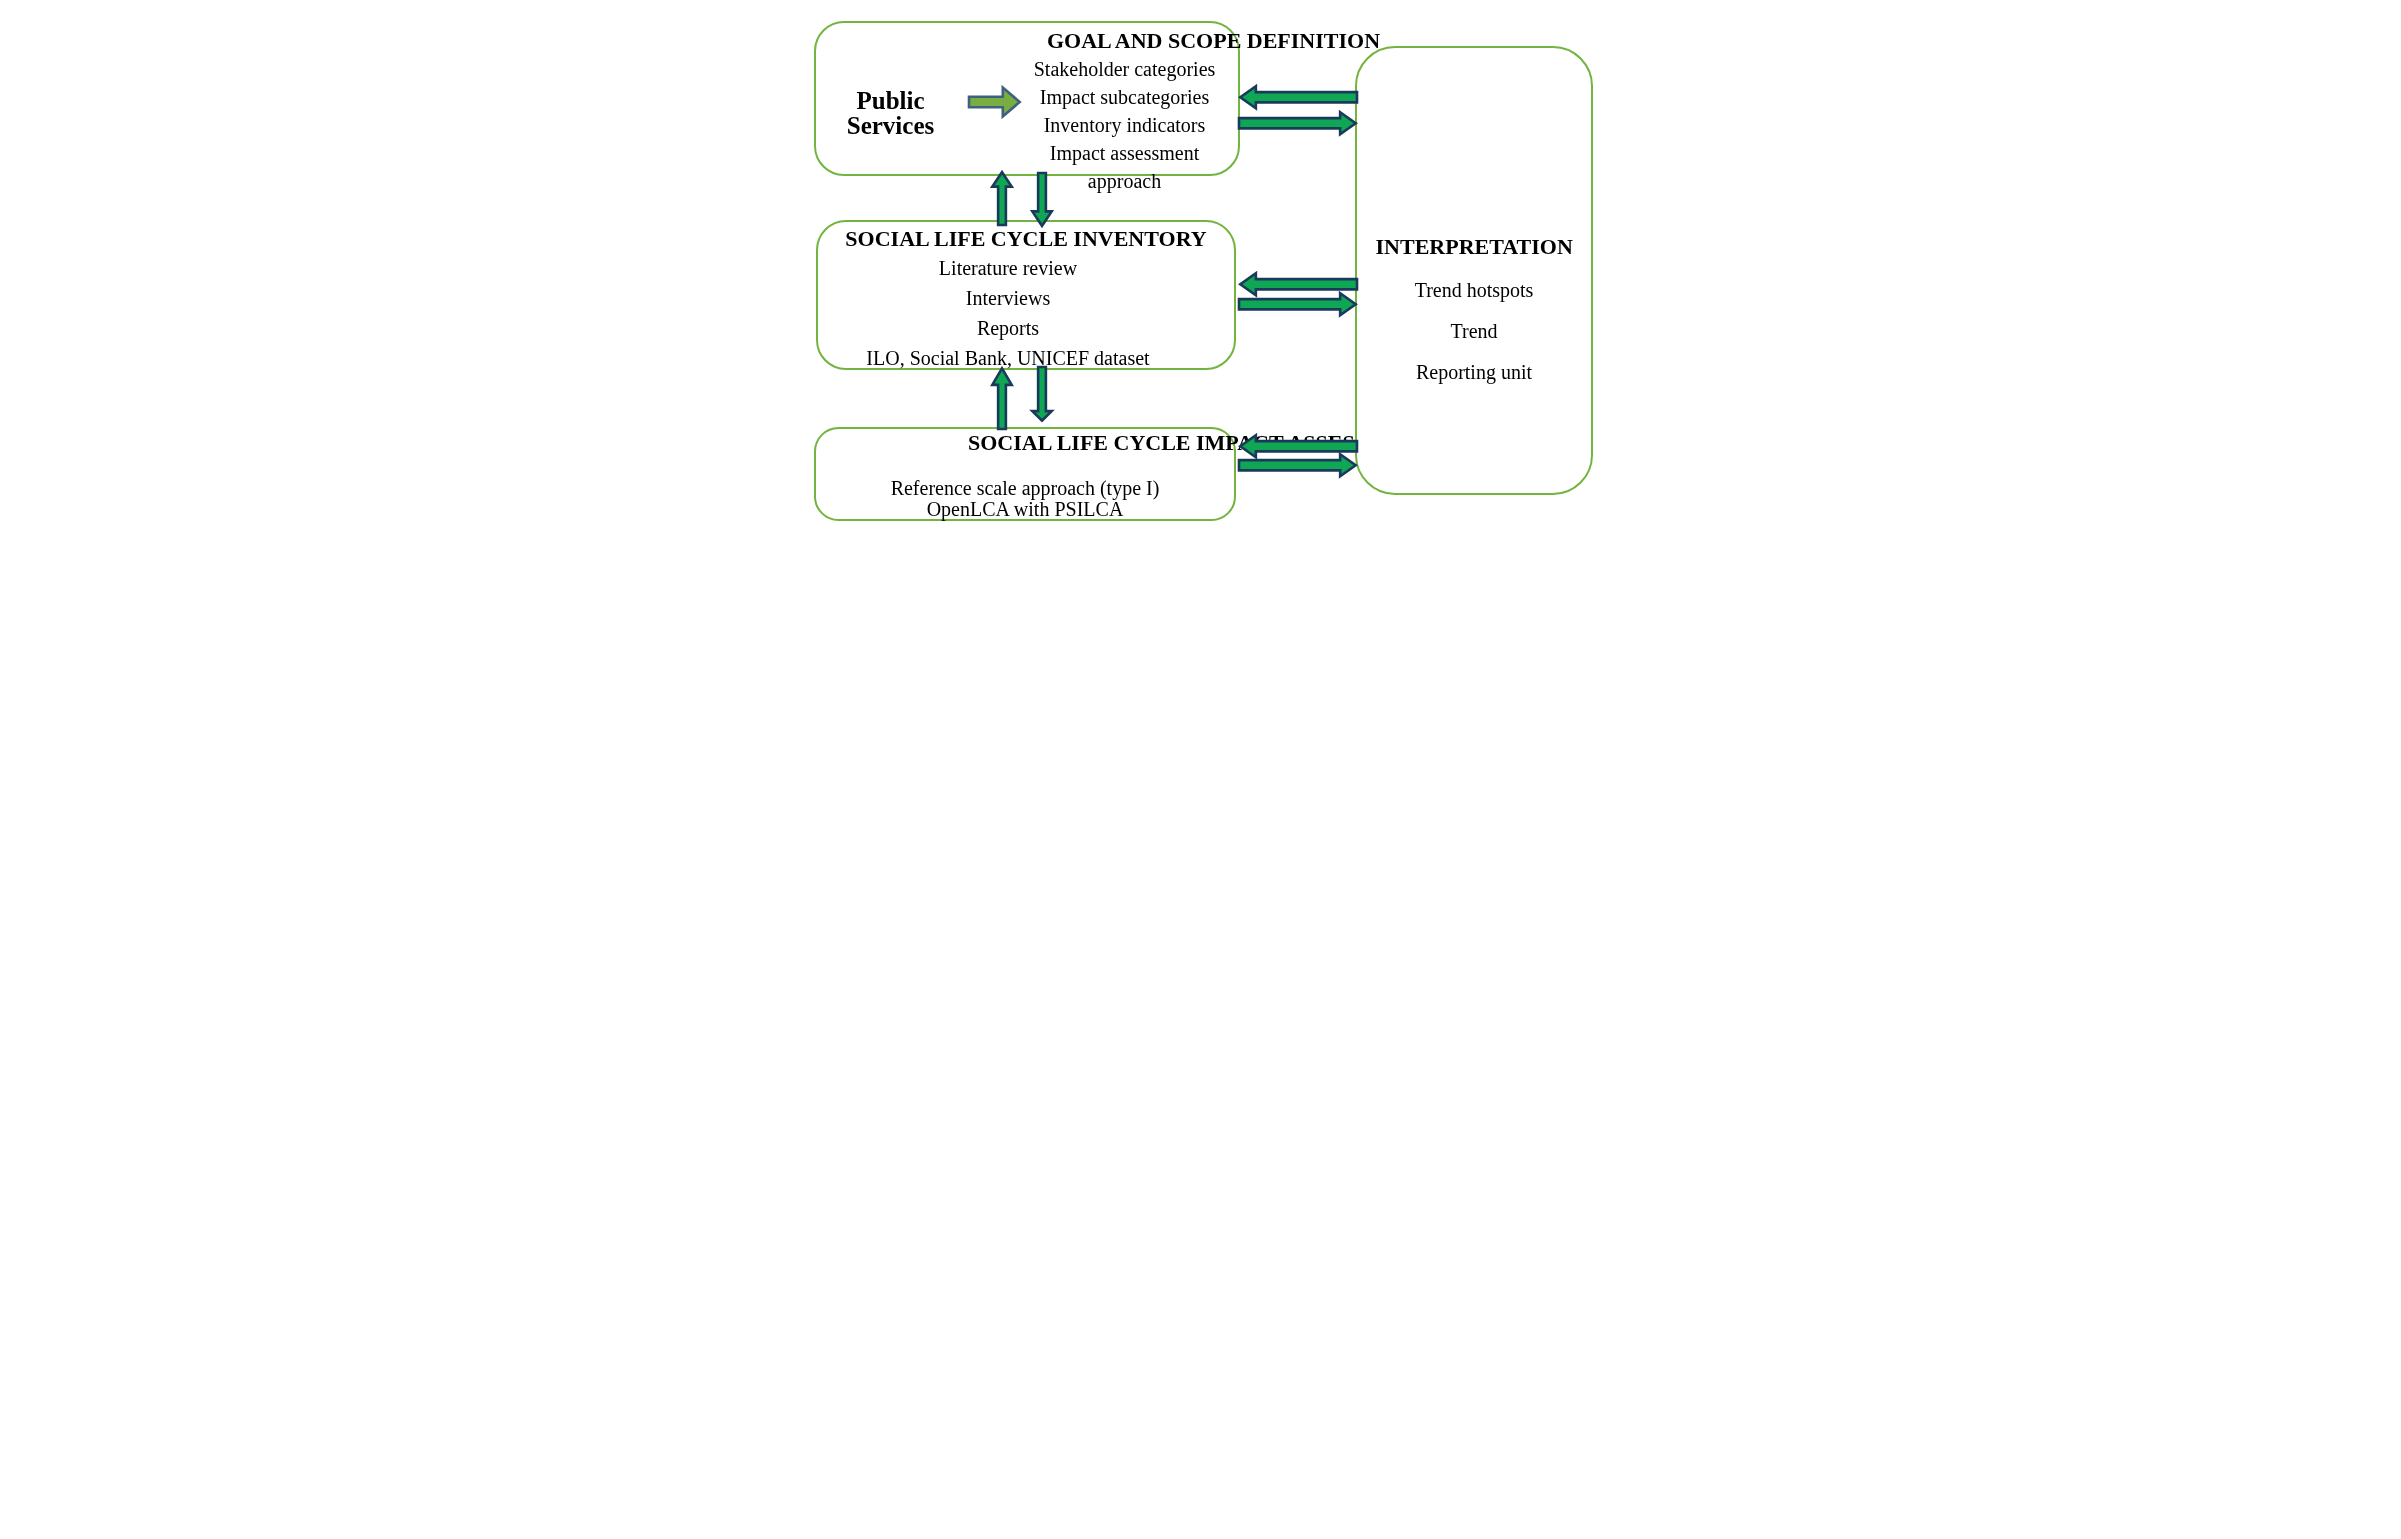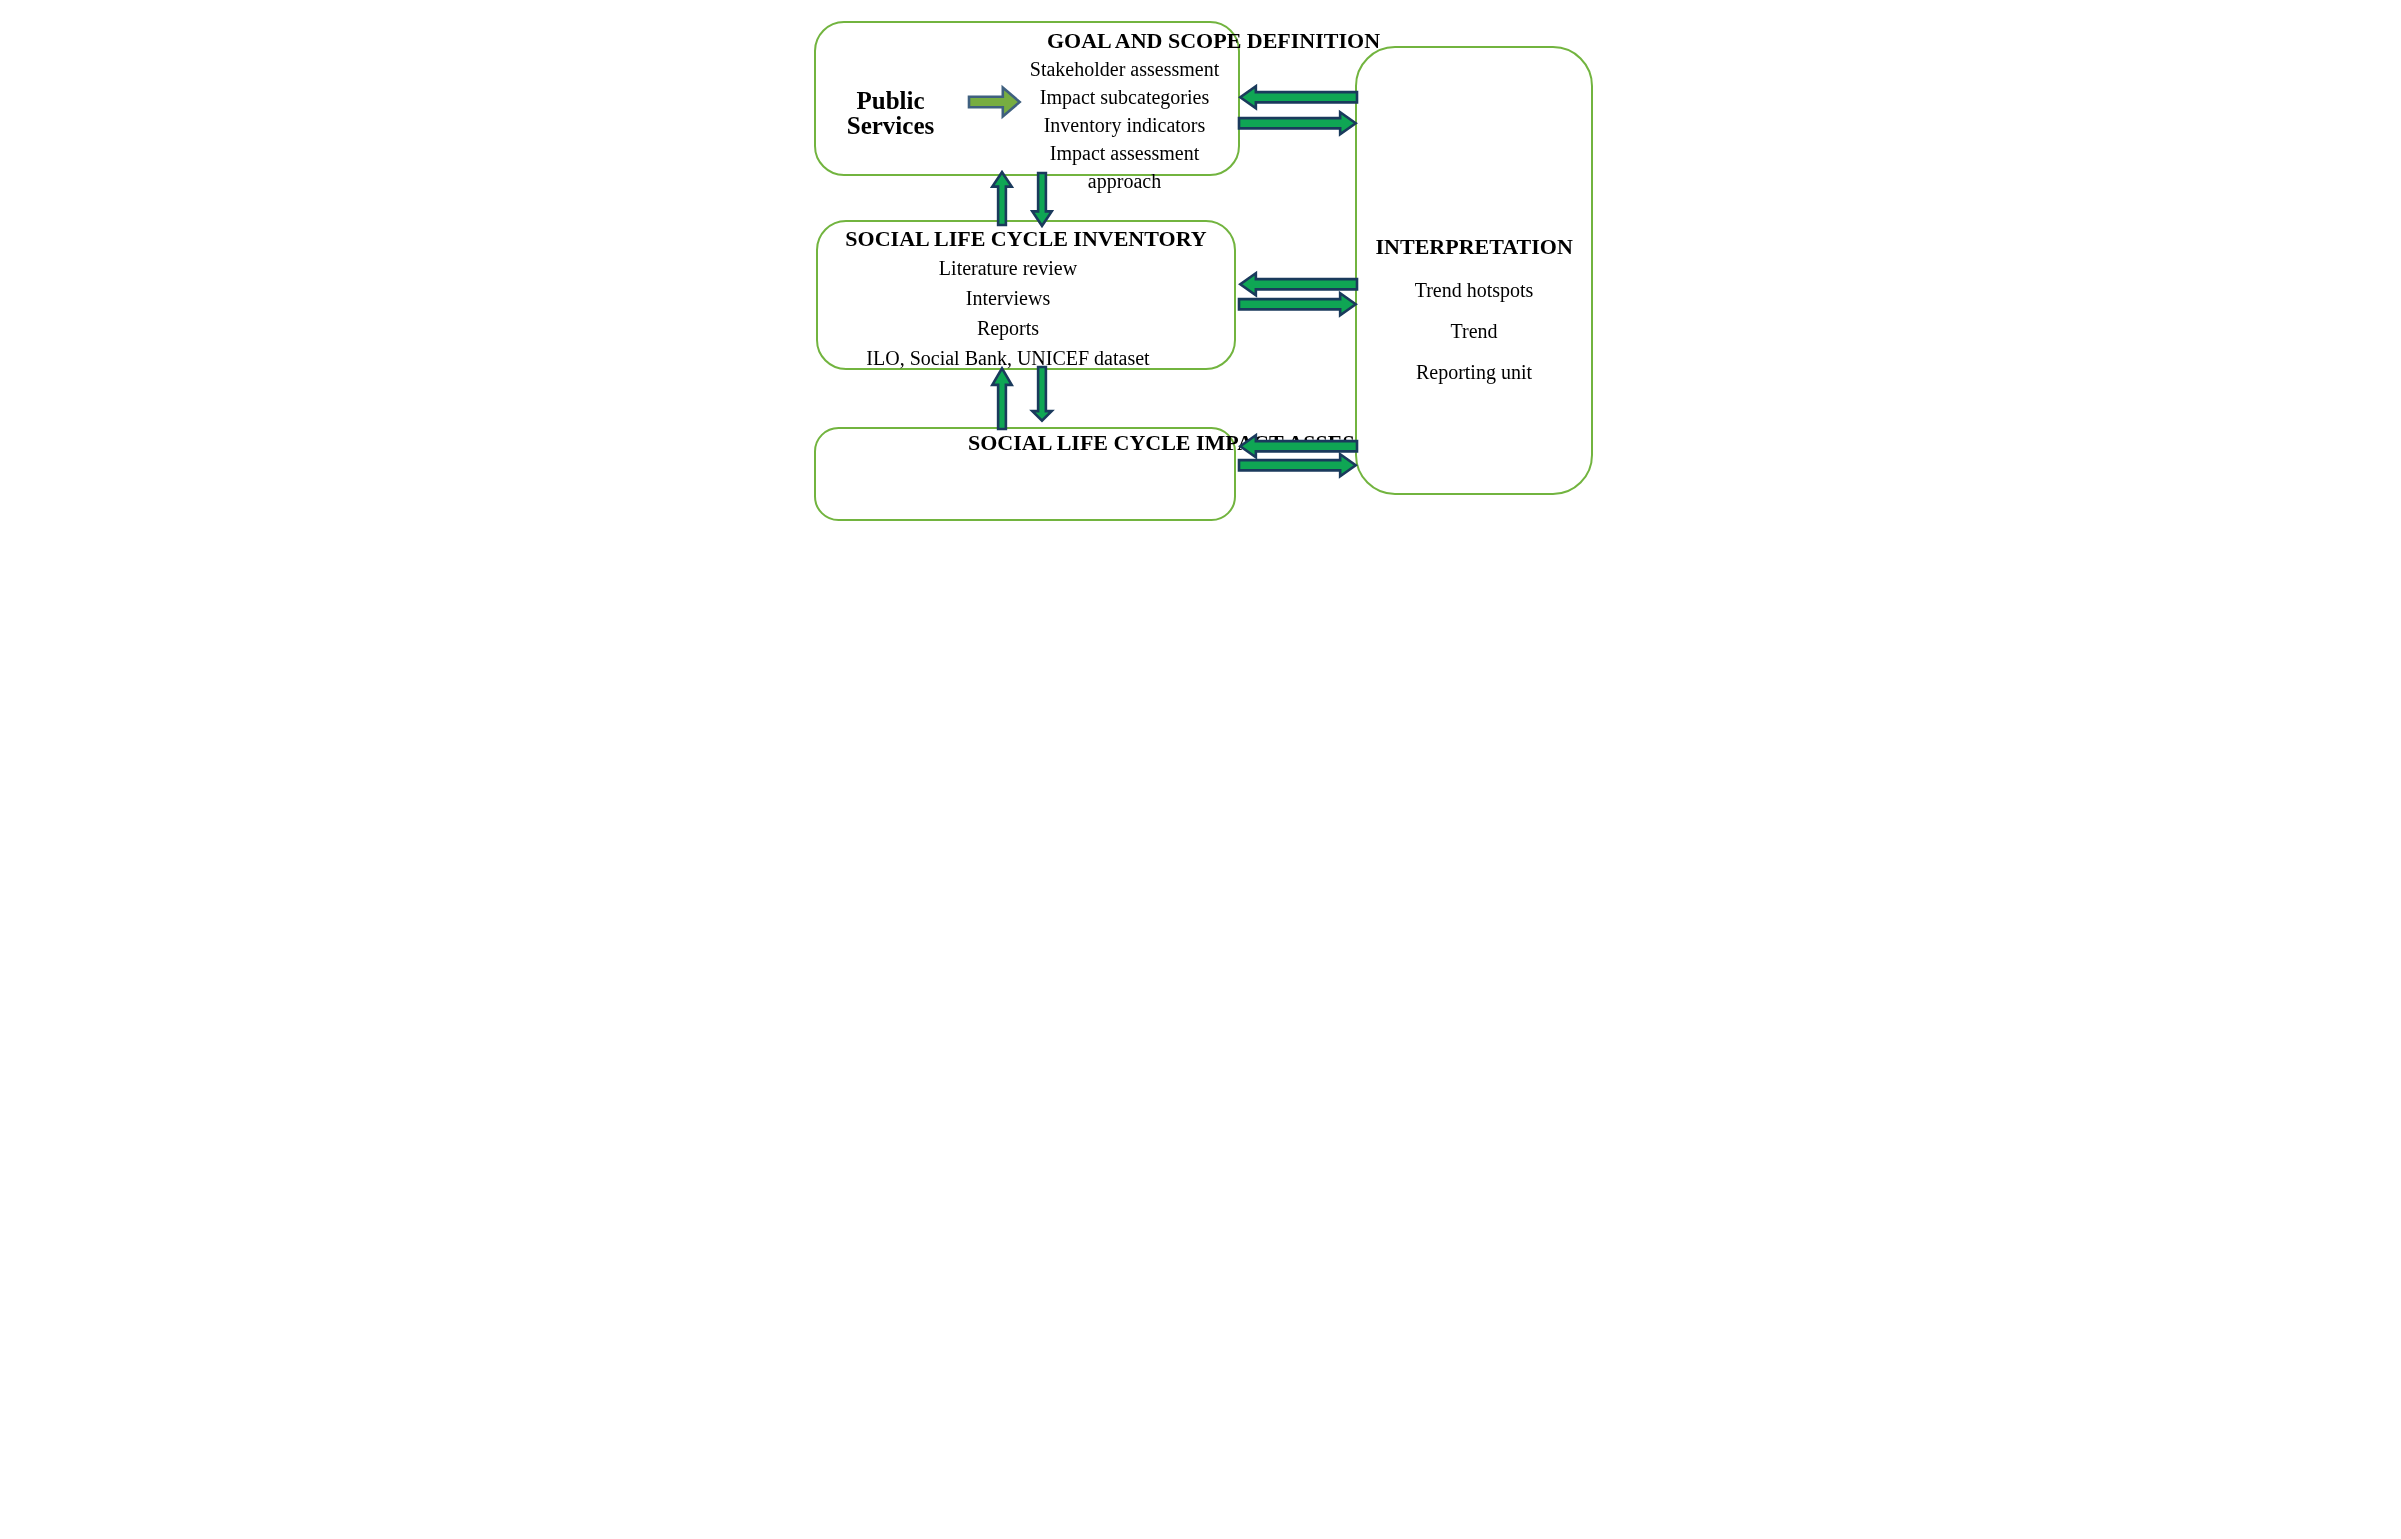--- a/index.html
+++ b/index.html
@@ -48,41 +48,45 @@
   }
 </style>
 </head>
 <body>
 
 <div class="canvas">
 
   <div class="box box1"></div>
   <div class="t b1-title">GOAL AND SCOPE DEFINITION</div>
   <div class="rows b1-rows">
-    <div>Stakeholder assessment</div>
+    <div>Stakeholder categories</div>
     <div>Impact subcategories</div>
     <div>Inventory indicators</div>
     <div>Impact assessment approach</div>
   </div>
   <div class="ps-label">Public Services</div>
   <svg class="arrow input" style="left:169px;top:73px;width:52px;height:34px" viewBox="0 0 80 52" preserveAspectRatio="none">
     <polygon points="0,18 52,18 52,4 78,26 52,48 52,34 0,34"></polygon>
   </svg>
 
   <div class="box box2"></div>
   <div class="t b2-title">SOCIAL LIFE CYCLE INVENTORY</div>
   <div class="rows b2-rows">
     <div>Literature review</div>
     <div>Interviews</div>
     <div>Reports</div>
     <div>ILO, Social Bank, UNICEF dataset</div>
   </div>
 
   <div class="box box3"></div>
   <div class="t b3-title">SOCIAL LIFE CYCLE IMPACT ASSESSMENT</div>
+  <div class="rows b3-rows">
+    <div>Reference scale approach (type I)</div>
+    <div>OpenLCA with PSILCA</div>
+  </div>
 
   <div class="box boxI"></div>
   <div class="t bi-title">INTERPRETATION</div>
   <div class="rows bi-rows">
     <div>Trend hotspots</div>
     <div>Trend</div>
     <div>Reporting unit</div>
   </div>
 
   <svg class="arrow" style="left:191px;top:159px;width:22px;height:54px" viewBox="0 0 34 90" preserveAspectRatio="none">

